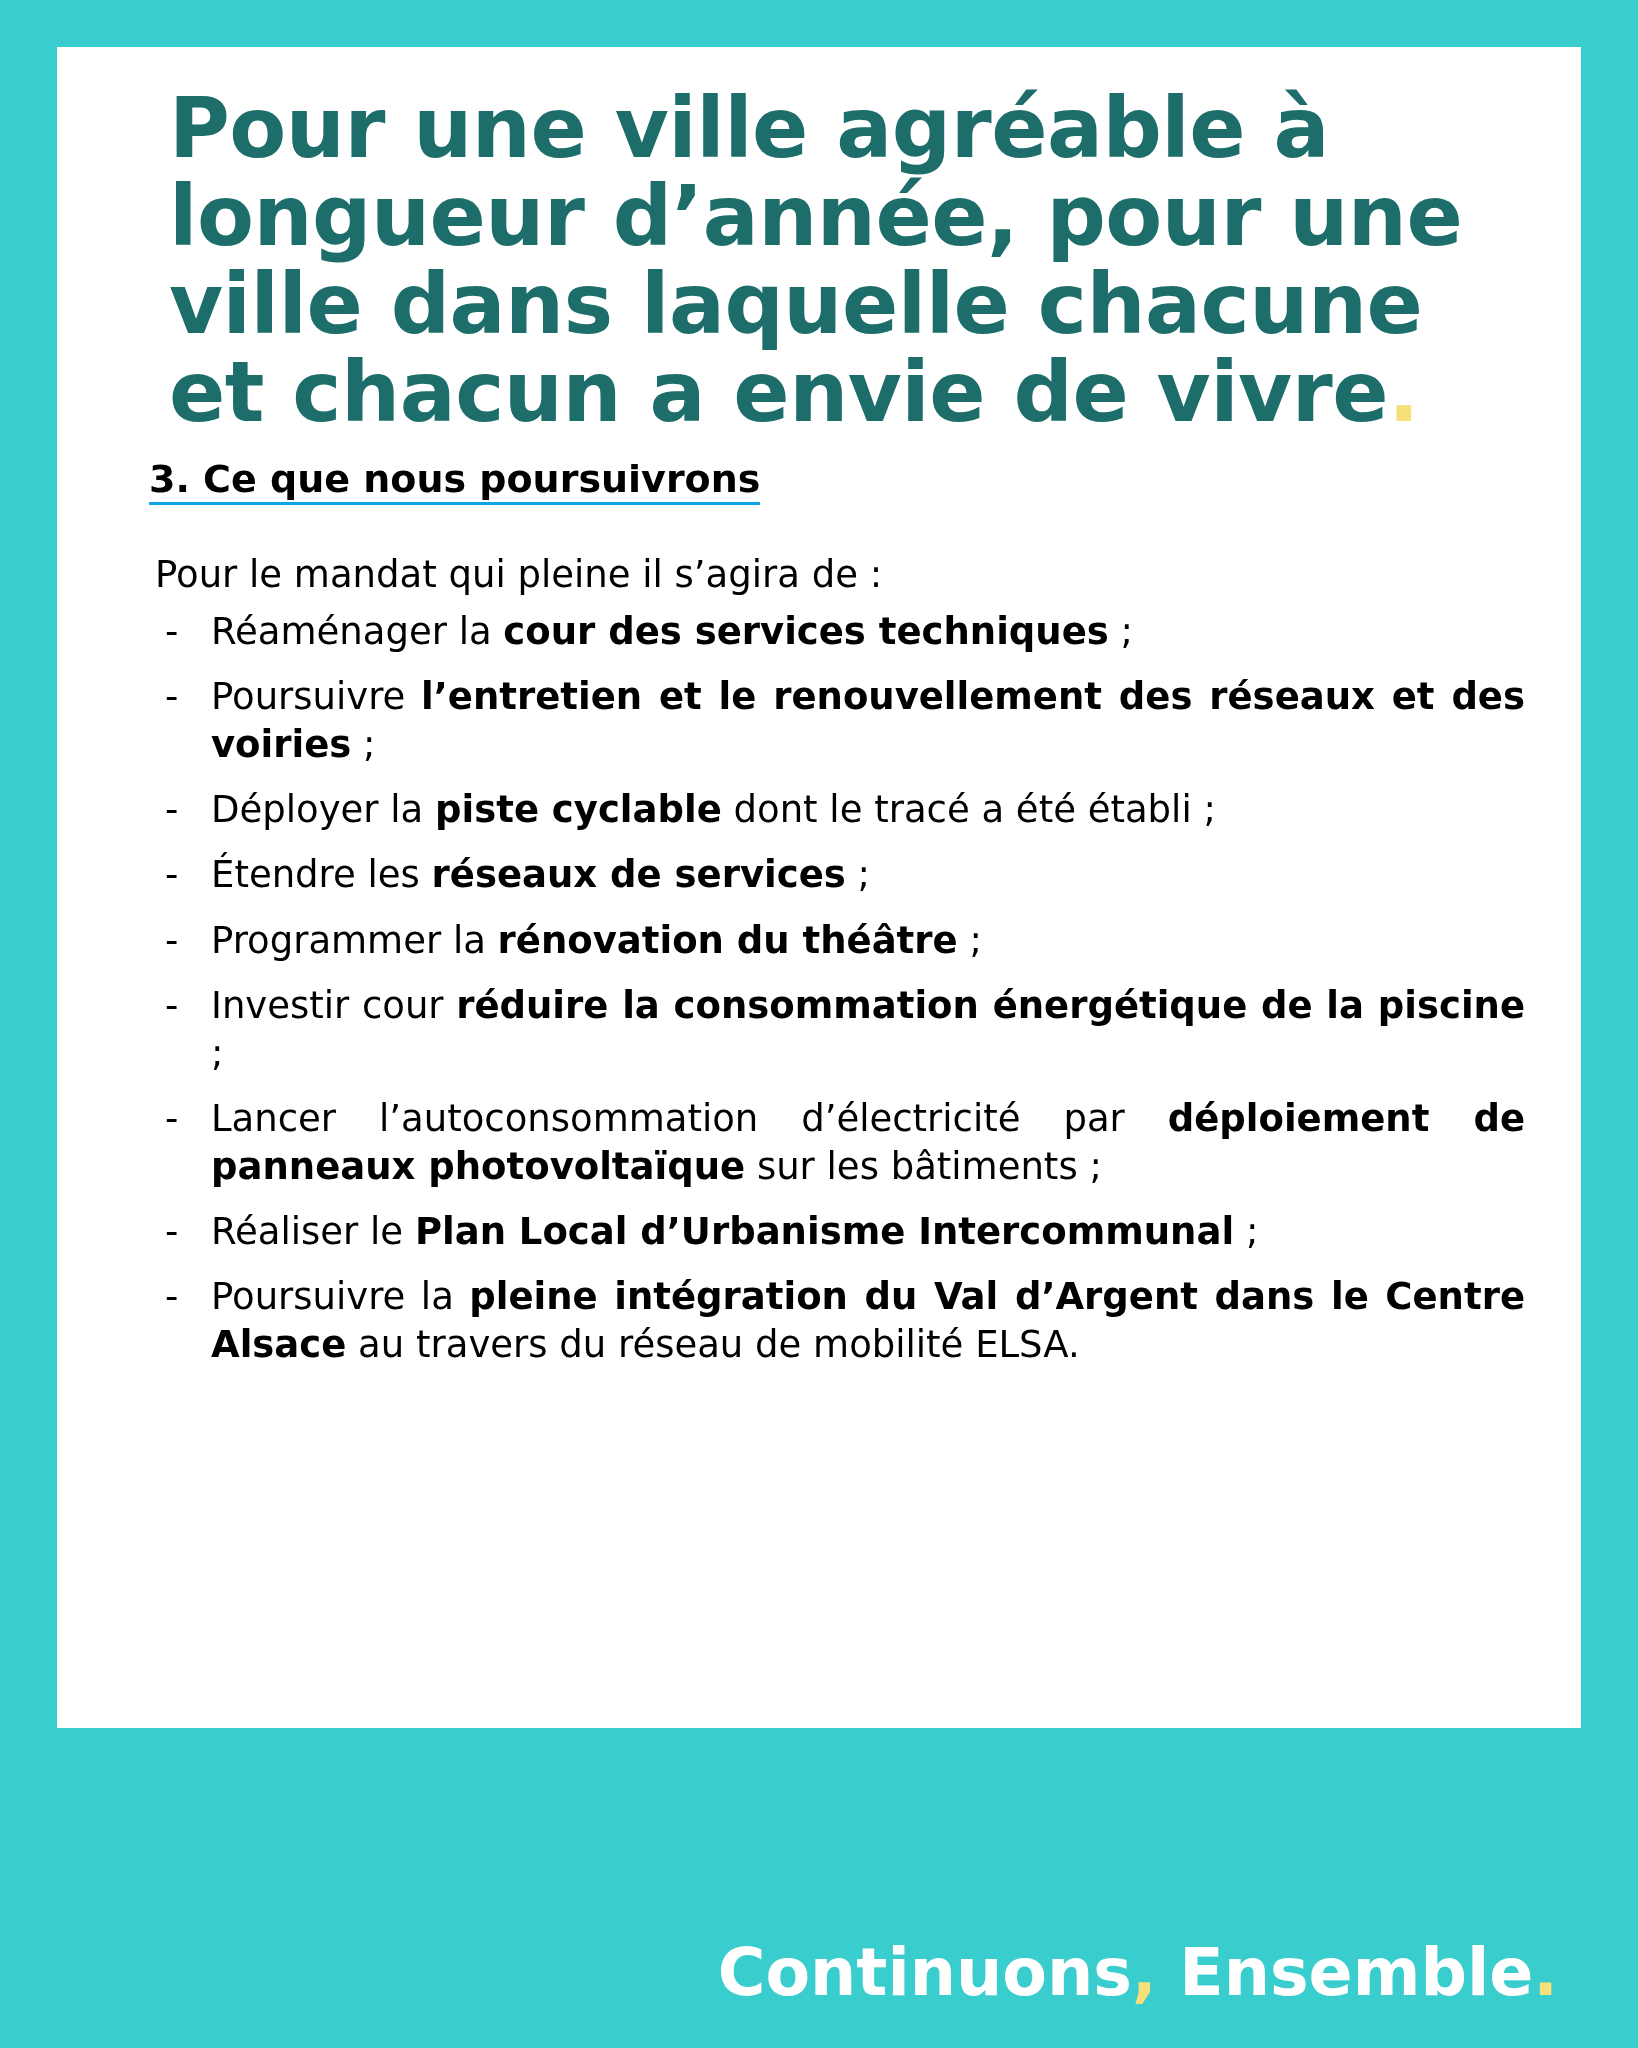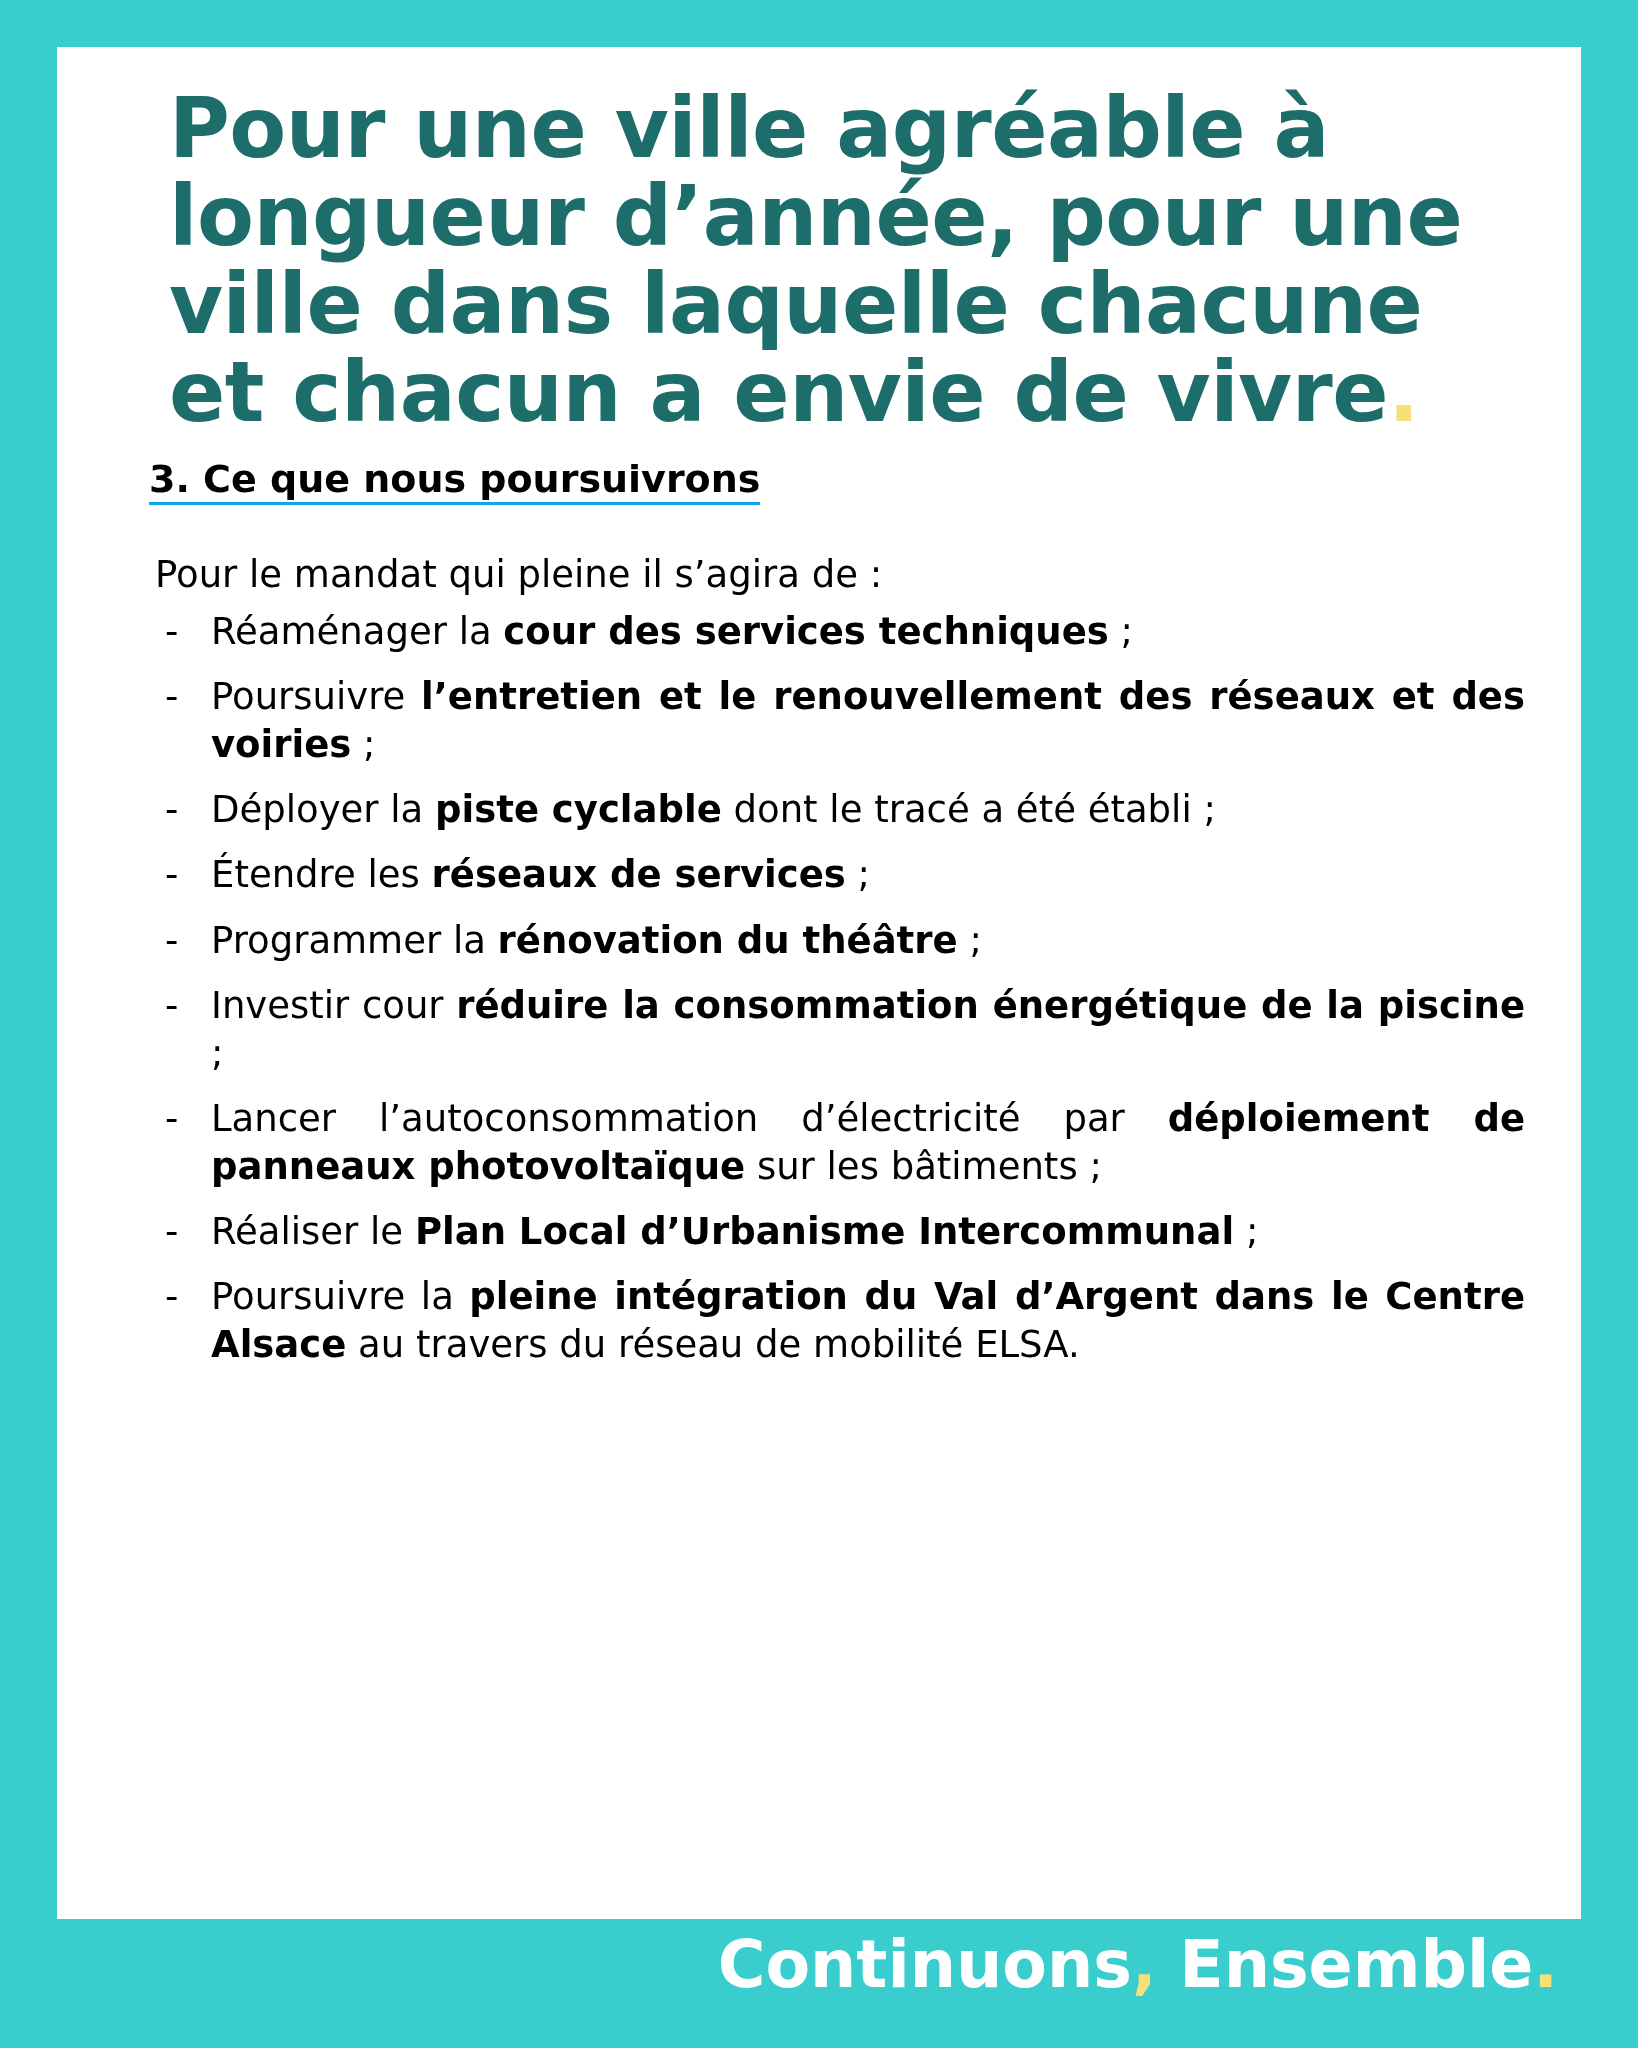--- a/index.html
+++ b/index.html
@@ -20,21 +20,21 @@
     height: 2048px;
     background: #39cdcd;
     box-sizing: border-box;
   }
 
   .card {
     position: absolute;
     left: 57px;
     top: 47px;
     width: 1524px;
-    height: 1872px;
+    height: 1681px;
     background: #ffffff;
     box-sizing: border-box;
     padding: 28px 56px 32px 56px;
   }
 
   .title {
     color: #1d6e6b;
     font-family: "DejaVu Sans", sans-serif;
     font-weight: bold;
     font-size: 83px;
@@ -99,21 +99,21 @@
     color: #000;
   }
 
   ul.bullets > li b {
     font-weight: bold;
   }
 
   .footer {
     position: absolute;
     left: 0;
-    bottom: 8px;
+    bottom: 0;
     width: 1638px;
     height: 200px;
   }
 
   .slogan {
     position: absolute;
     right: 80px;
     bottom: 38px;
     color: #ffffff;
     font-family: "DejaVu Sans", sans-serif;

